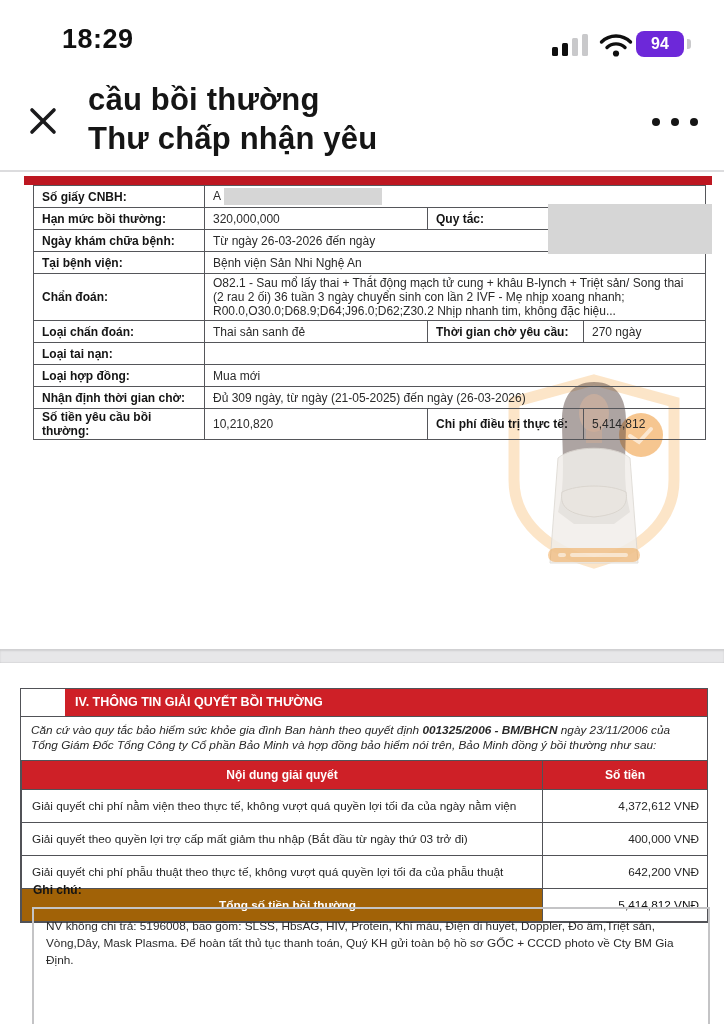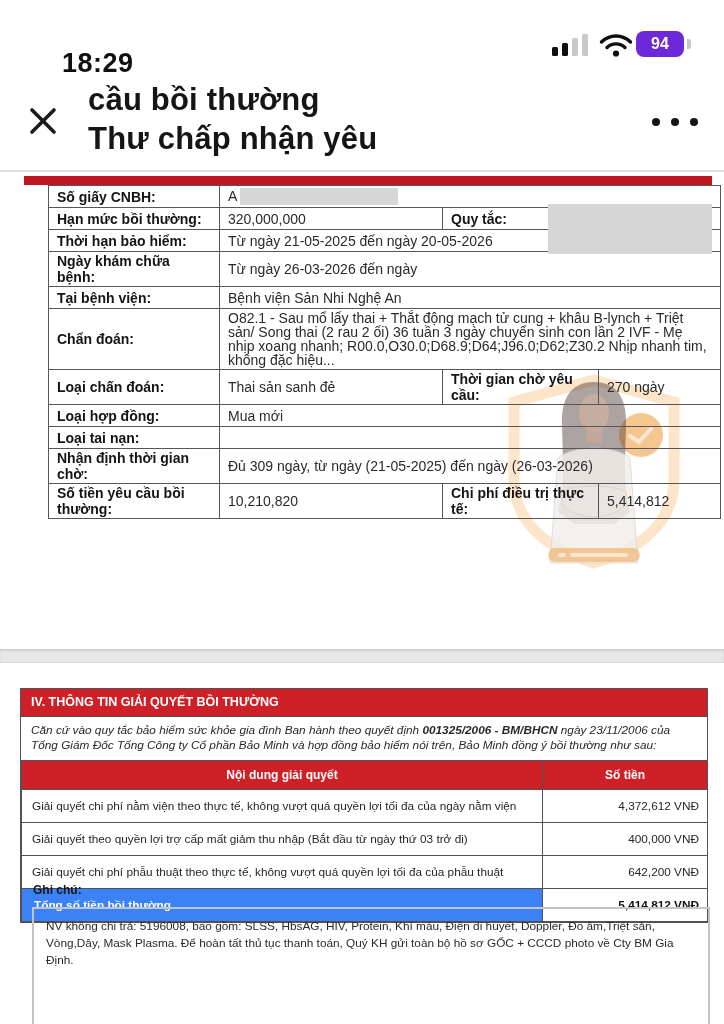--- a/index.html
+++ b/index.html
@@ -4,21 +4,21 @@
 <style>
   html,body { margin:0; padding:0; background:#fff; }
   .screen {
     position:relative; width:724px; height:1024px; overflow:hidden;
     background:#ffffff; font-family:"Liberation Sans","DejaVu Sans",sans-serif;
     color:#1e1e1e; -webkit-font-smoothing:antialiased;
   }
   
   .time {
     position:absolute; left:62px; top:24px; font-size:27px; font-weight:700;
-    letter-spacing:.5px; color:#101010;margin-top:24px;
+    letter-spacing:.5px; color:#101010;
   }
   .sig-svg { position:absolute; left:552px; top:33px; }
   .wifi-svg { position:absolute; left:599px; top:32px; }
   .battery {
     position:absolute; left:636px; top:31px; width:48px; height:26px;
     background:#6d28d9; border-radius:8px; display:flex; align-items:center; justify-content:center;
   }
   .battery span { color:#fff; font-size:16px; font-weight:700; }
   .battery-nub {
     position:absolute; left:687px; top:39px; width:4px; height:10px;
@@ -41,50 +41,50 @@
   }
   .page2 { position:absolute; left:0; top:663px; width:724px; height:361px; background:#fff; }
 
   .redbar-top { position:absolute; left:24px; top:176px; width:688px; height:9px; background:#bd1721; }
 
   
   .watermark { position:absolute; left:478px; top:372px; pointer-events:none; }
 
   
   table.info {
-    position:absolute; left:48px; top:185px; width:672px;
-    border-collapse:collapse; table-layout:fixed; font-size:14px; background:transparent;
+    position:absolute; left:33px; top:185px; width:672px;
+    border-collapse:collapse; table-layout:fixed; font-size:12px; background:transparent;
   }
   .info tr { height:22px; }
   .info tr.diag { height:46px; }
   .info td {
     border:1px solid #55565a; padding:1px 8px; vertical-align:middle;
     color:#2a2a2a; overflow:hidden;
   }
   .info td.lbl { font-weight:700; color:#141414; }
   .info tr.diag td.val { line-height:14px; padding-top:2px; padding-bottom:2px; }
   .redact-inline { display:inline-block; background:#d6d6d6; height:17px; vertical-align:middle; }
   .r158 { width:158px; margin-left:3px; }
   .r128 { width:128px; margin-left:2px; margin-right:6px; }
   .redact-big { position:absolute; left:548px; top:204px; width:164px; height:50px; background:#d6d6d6; }
 
   
   .s4 { position:absolute; left:20px; top:688px; width:688px; border:1px solid #515257; background:#fff; box-sizing:border-box; }
-  .s4-title { background:#ce2027; color:#fff; font-weight:700; font-size:12.5px; padding:6px 10px 7px 10px; }
+  .s4-title { background:#ce2027; color:#fff; font-weight:700; font-size:12.5px; padding:6px 10px 7px 10px;margin-left:44px; }
   .s4-intro {
     font-style:italic; font-size:11.8px; line-height:15px; padding:6px 10px 7px 10px;
     color:#282828; border-top:1px solid #515257;
   }
   .s4 table { width:100%; border-collapse:collapse; table-layout:fixed; font-size:11.8px; }
   .s4 th, .s4 td { border:1px solid #515257; }
   .s4 thead th { background:#ce2027; color:#fff; font-weight:700; font-size:12px; height:26px; }
   .s4 td.content { padding:3px 10px; height:26px; color:#262626; }
   .s4 td.amount { text-align:right; padding:3px 8px; height:26px; color:#262626; }
-  .s4 tr.total td.total-label { background:#3b82f6; color:#fff; font-weight:700; text-align:left; height:29px;padding-left:12px; }
-  .s4 tr.total td.amount { font-weight:700; color:#111;border-radius:14px; }
+  .s4 tr.total td.total-label { background:#a16207; color:#fff; font-weight:700; text-align:center; height:29px;padding-left:12px; }
+  .s4 tr.total td.amount { font-weight:400; color:#111;border-radius:14px; }
 
   
   .note-label { position:absolute; left:33px; top:883px; font-weight:700; font-size:12px; color:#141414; }
   .note-box {
     position:absolute; left:32px; top:907px; width:650px; height:150px;
     border:2px solid #c4c4c6; padding:9px 12px; font-size:11.8px; line-height:17px; color:#2a2a2a;
   }
 </style>
 </head>
 <body>
@@ -157,48 +157,44 @@
           <span>A</span><span class="redact-inline r158"></span>
         </td>
       </tr>
       <tr>
         <td class="lbl">Hạn mức bồi thường:</td>
         <td>320,000,000</td>
         <td class="lbl">Quy tắc:</td>
         <td></td>
       </tr>
       <tr>
-        <td class="lbl">Thời hạn bảo hiểm:</td>
-        <td colspan="3">Từ ngày 21-05-2025 đến ngày 20-05-2026</td>
-      </tr>
-      <tr>
         <td class="lbl">Ngày khám chữa bệnh:</td>
         <td colspan="3">Từ ngày 26-03-2026 đến ngày</td>
       </tr>
       <tr>
         <td class="lbl">Tại bệnh viện:</td>
         <td colspan="3">Bệnh viện Sản Nhi Nghệ An</td>
       </tr>
       <tr class="diag">
         <td class="lbl">Chẩn đoán:</td>
         <td colspan="3" class="val">O82.1 - Sau mổ lấy thai + Thắt động mạch tử cung + khâu B-lynch + Triệt sản/ Song thai (2 rau 2 ối) 36 tuần 3 ngày chuyển sinh con lần 2 IVF - Mẹ nhịp xoang nhanh; R00.0,O30.0;D68.9;D64;J96.0;D62;Z30.2 Nhịp nhanh tim, không đặc hiệu...</td>
       </tr>
       <tr>
         <td class="lbl">Loại chấn đoán:</td>
         <td>Thai sản sanh đẻ</td>
         <td class="lbl">Thời gian chờ yêu cầu:</td>
         <td>270 ngày</td>
       </tr>
       <tr>
+        <td class="lbl">Loại tai nạn:</td>
+        <td colspan="3"></td>
+      </tr>
+      <tr>
         <td class="lbl">Loại hợp đồng:</td>
         <td colspan="3">Mua mới</td>
-      </tr>
-      <tr>
-        <td class="lbl">Loại tai nạn:</td>
-        <td colspan="3"></td>
       </tr>
       <tr>
         <td class="lbl">Nhận định thời gian chờ:</td>
         <td colspan="3">Đủ 309 ngày, từ ngày (21-05-2025) đến ngày (26-03-2026)</td>
       </tr>
       <tr>
         <td class="lbl">Số tiền yêu cầu bồi thường:</td>
         <td>10,210,820</td>
         <td class="lbl">Chi phí điều trị thực tế:</td>
         <td>5,414,812</td>

